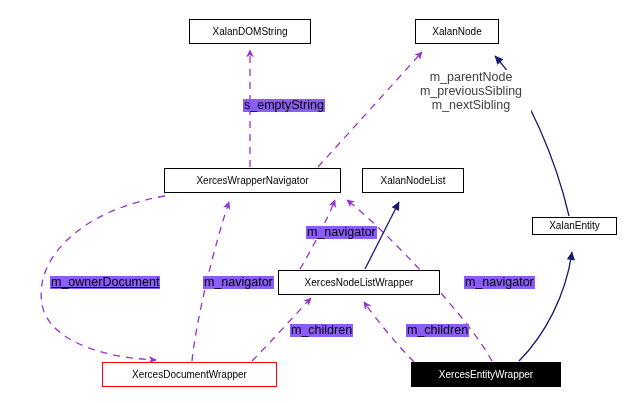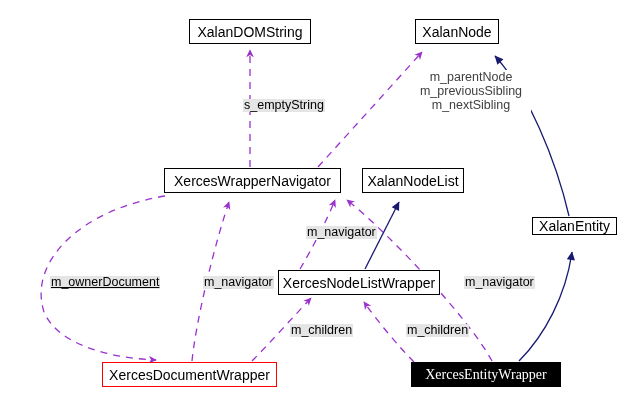--- a/index.html
+++ b/index.html
@@ -24,44 +24,43 @@
     top: 0;
     width: 628px;
     height: 403px;
   }
   .node {
     position: absolute;
     box-sizing: border-box;
     border: 1px solid #000000;
     background: #ffffff;
     color: #000000;
-    font-size: 14px;
+    font-size: 10px;
     line-height: 1;
     display: flex;
     align-items: center;
     justify-content: center;
     white-space: nowrap;
     letter-spacing: 0px;
     z-index: 3;
   }
   .node.highlight {
     border: 1px solid #ff0000;
   }
   .node.current {
     background: #000000;
     color: #ffffff;
     border: 1px solid #000000;
-    font-family: Liberation Serif, serif;
   }
   .edge-label {
     position: absolute;
     font-size: 12.5px;
     line-height: 1;
     color: #000000;
-    background: #e5e5e5;
+    background: #8b5cf6;
     white-space: nowrap;
     z-index: 2;
     padding: 0 1px;
   }
   .member-list {
     position: absolute;
     font-size: 12.5px;
     line-height: 14.2px;
     color: #404040;
     text-align: center;

